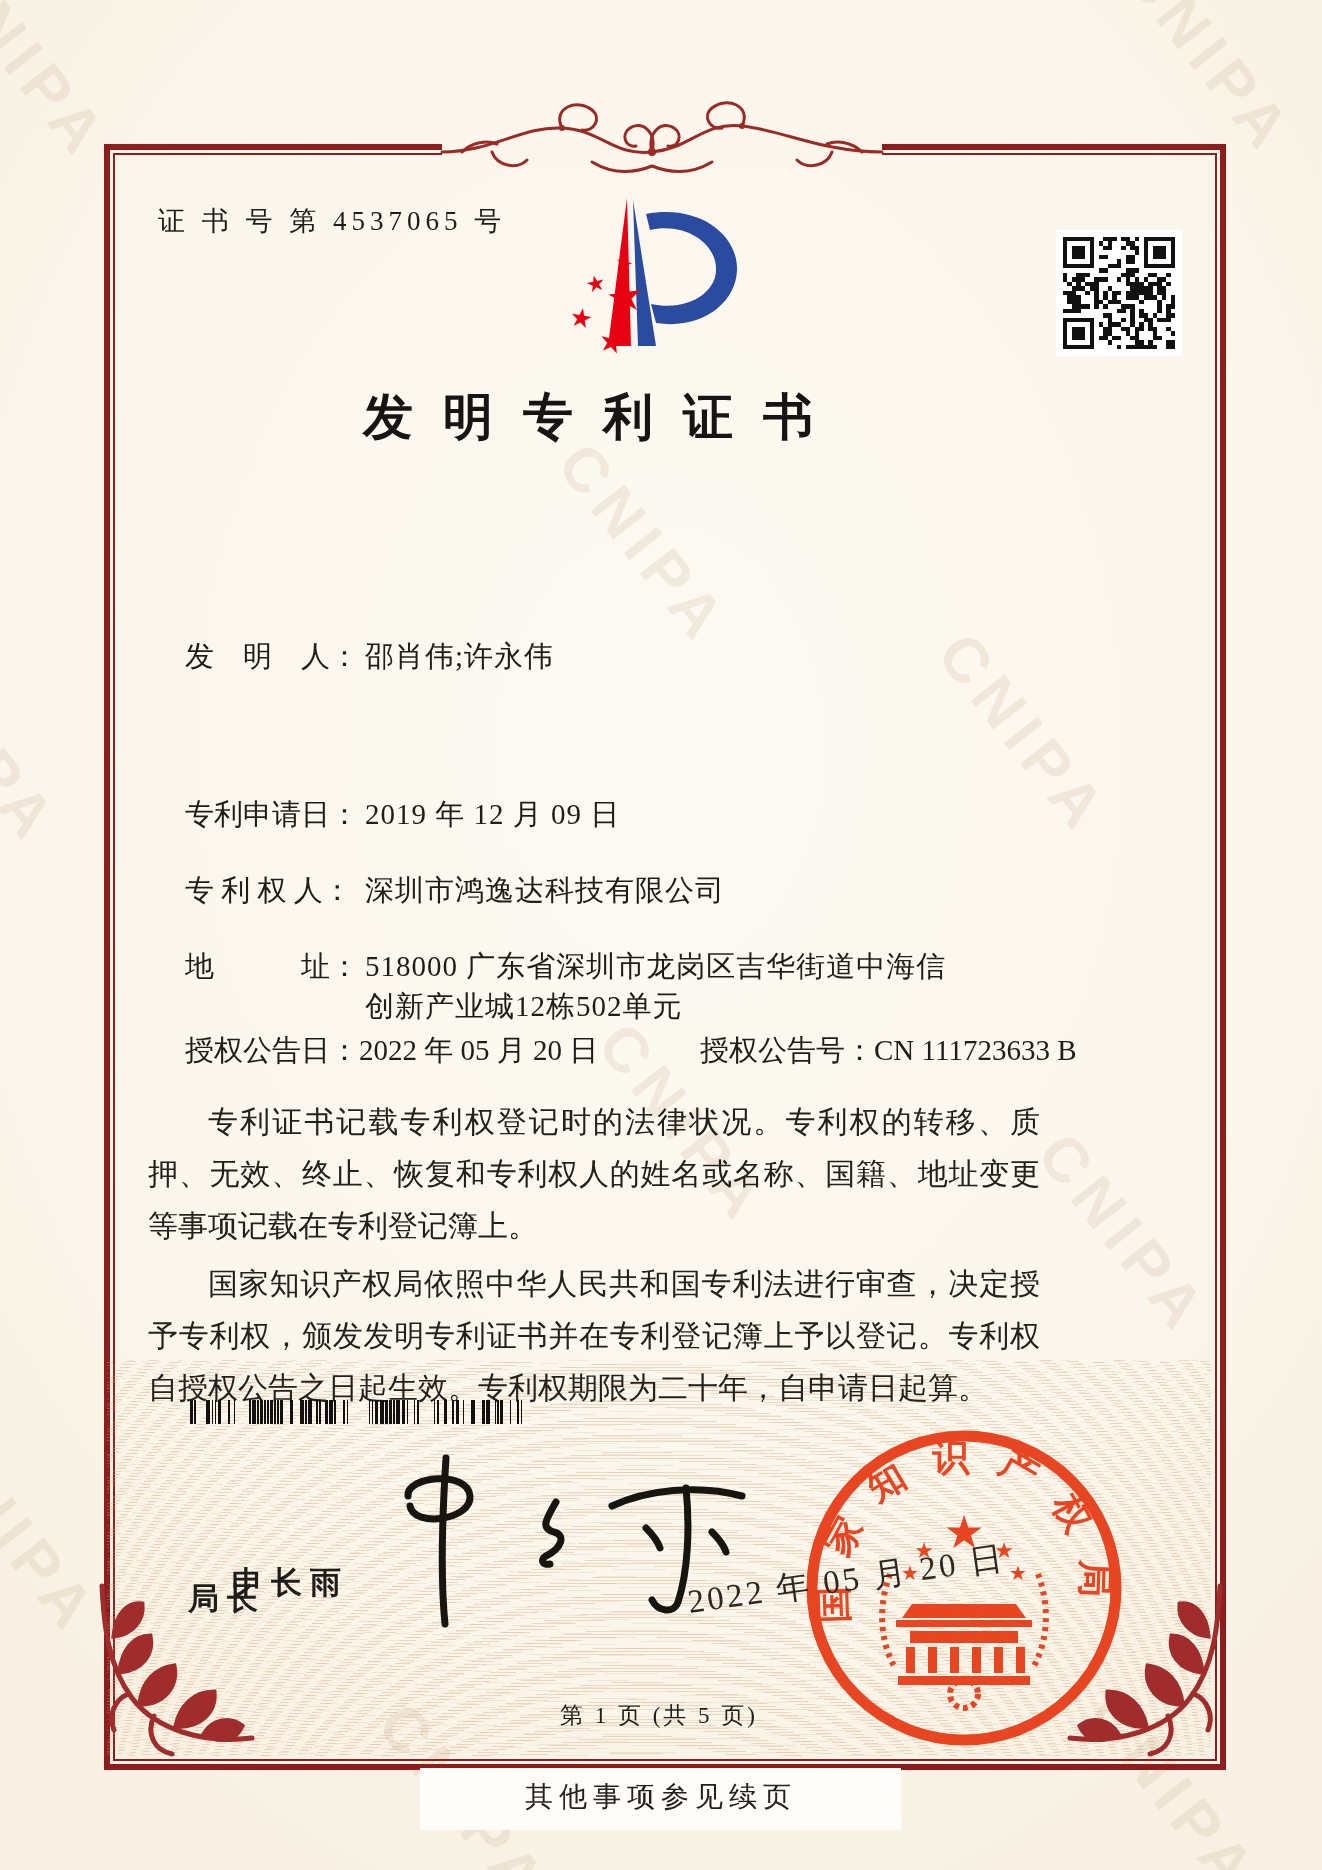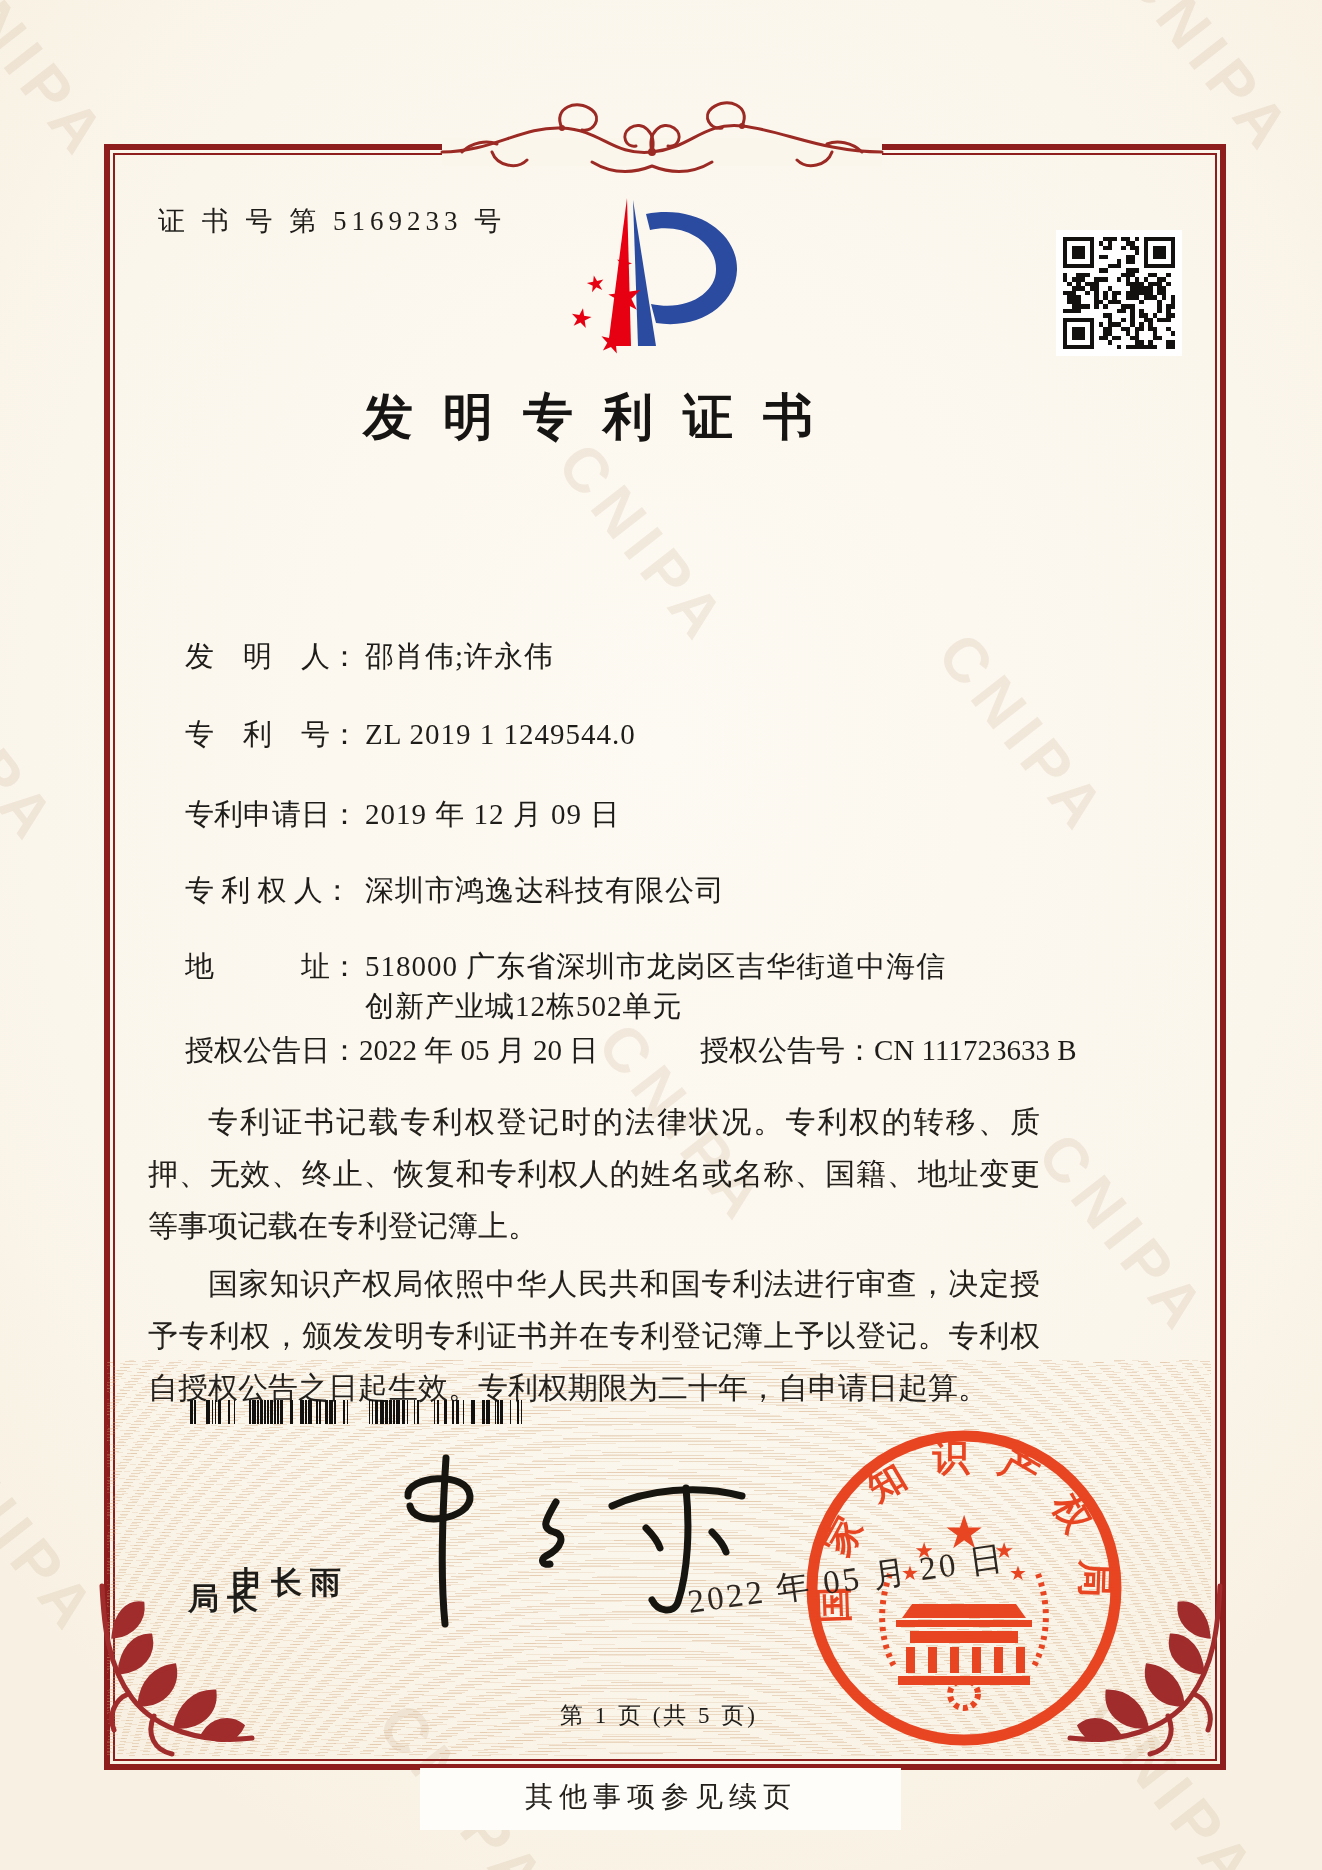--- a/index.html
+++ b/index.html
@@ -120,21 +120,21 @@
       <path d="M30,60 C48,58 60,44 58,28 C44,26 32,38 30,60 Z" fill="#a12c2c"></path>
       <path d="M36,96 C58,94 70,78 66,60 C50,60 38,74 36,96 Z" fill="#a12c2c"></path>
       <path d="M56,128 C80,128 94,110 90,90 C72,92 58,106 56,128 Z" fill="#a12c2c"></path>
       <path d="M92,150 C116,152 132,136 130,116 C110,116 96,130 92,150 Z" fill="#a12c2c"></path>
       <path d="M70,140 C62,158 70,174 88,178"></path>
       <path d="M120,158 C128,144 146,140 158,150 C152,164 136,168 120,158 Z" fill="#a12c2c"></path>
       <path d="M44,118 C30,124 24,140 30,154"></path>
     </g>
   </svg>
 
-  <div class="cert-no">证 书 号 第 5169233 号</div>
+  <div class="cert-no">证 书 号 第 4537065 号</div>
 
   <svg class="logo" width="215" height="160" viewBox="0 0 215 160">
     <path d="M108,18 C160,8 200,38 199,74 C198,108 162,134 118,127 L113,108 C150,116 178,96 178,74 C179,48 148,26 112,34 Z" fill="#2b4ba0"></path>
     <polygon points="95,4 100,150 118,150" fill="#2b4ba0"></polygon>
     <polygon points="89,2 70,150 93,150" fill="#e60012"></polygon>
     <g fill="#e60012" font-family="'DejaVu Sans',sans-serif" text-anchor="middle">
       <text x="86" y="74" font-size="20" transform="rotate(14 86 68)">★</text>
       <text x="58" y="95" font-size="22" transform="rotate(-12 58 89)">★</text>
       <text x="43" y="131" font-size="26" transform="rotate(10 43 124)">★</text>
       <text x="87" y="115" font-size="42" transform="rotate(-8 87 101)">★</text>
@@ -359,23 +359,20 @@
         <rect x="4.6" y="87.4" width="23.0" height="23.0" fill="#ffffff"></rect>
         <rect x="9.2" y="92.0" width="13.8" height="13.8" fill="#121110"></rect>
       </svg>
   </div>
 
   <div class="title">发明专利证书</div>
 
   <div class="row" id="row-inventor">
     <span class="lbl">发　明　人：</span><span class="val">邵肖伟;许永伟</span>
   </div>
-  <div class="row" id="row-patentno">
-    <span class="lbl">专　利　号：</span><span class="val">ZL 2019 1 1249544.0</span>
-  </div>
   <div class="row" id="row-filing">
     <span class="lbl">专利申请日：</span><span class="val">2019 年 12 月 09 日</span>
   </div>
   <div class="row" id="row-patentee">
     <span class="lbl">专 利 权 人：</span><span class="val">深圳市鸿逸达科技有限公司</span>
   </div>
   <div class="row" id="row-address">
     <span class="lbl">地　　　址：</span><span class="val">518000 广东省深圳市龙岗区吉华街道中海信创新产业城12栋502单元</span>
   </div>
   <div class="row" id="row-grant">

